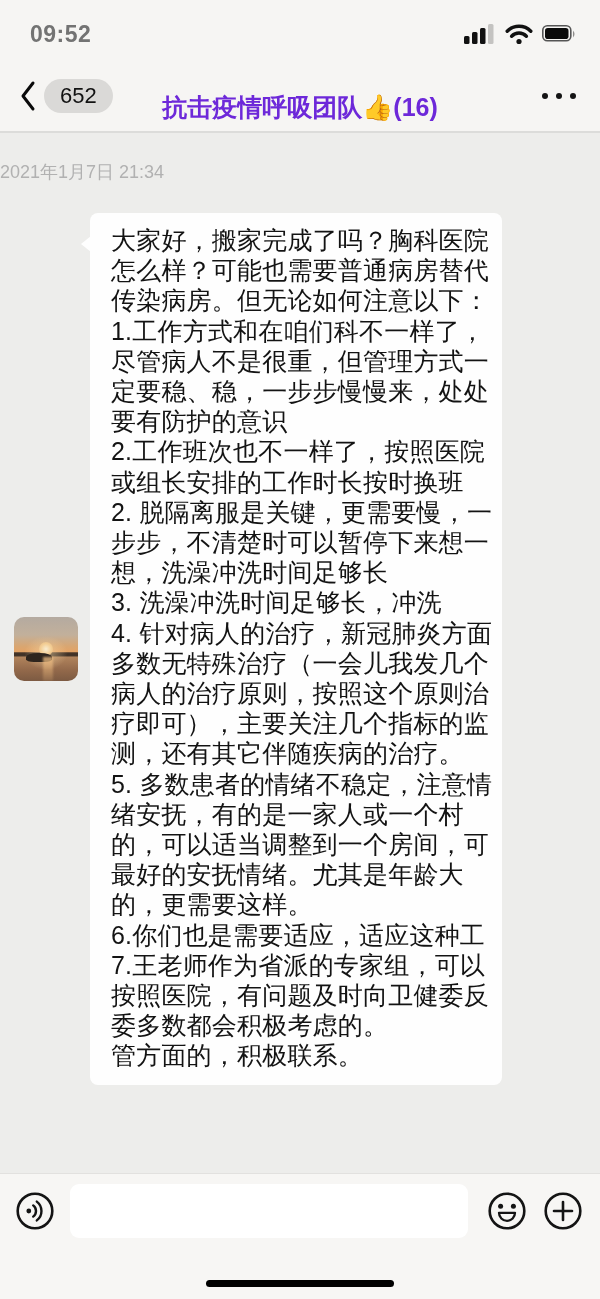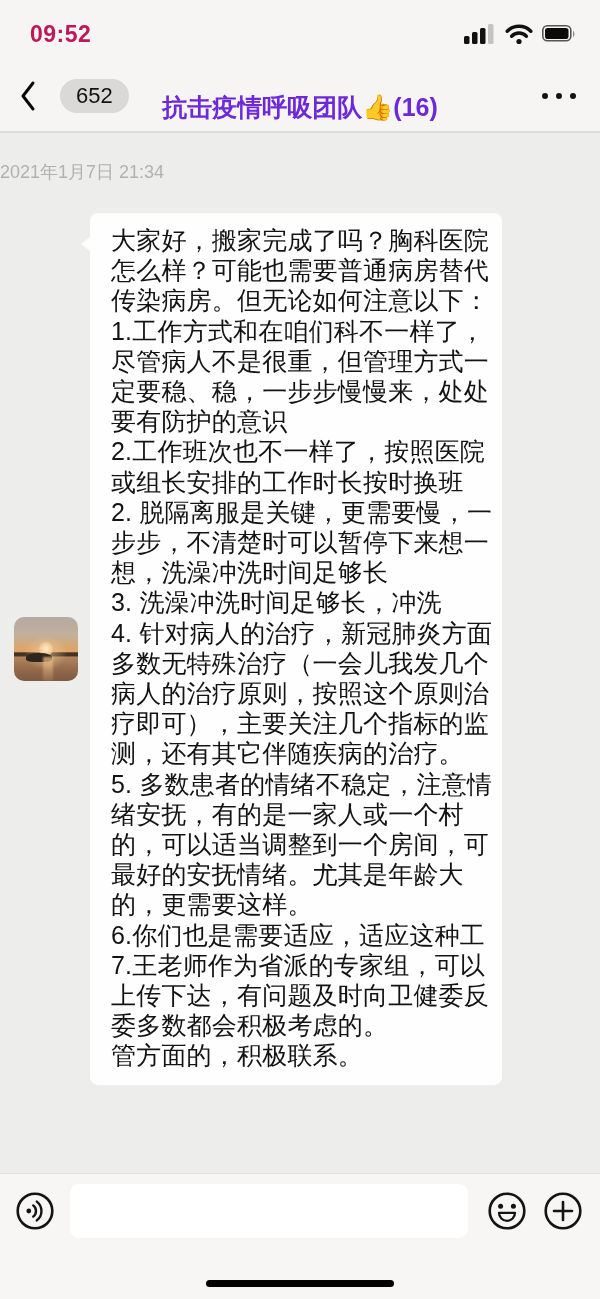--- a/index.html
+++ b/index.html
@@ -3,27 +3,27 @@
 <meta charset="utf-8">
 <style>
   * { margin:0; padding:0; box-sizing:border-box; }
   html,body { width:600px; }
   body { font-family:"Liberation Sans","DejaVu Sans",sans-serif; }
   .phone{ position:relative; width:600px; height:1299px; background:#ededeb; overflow:hidden; }
 
   
   .status-bar{ position:absolute; top:0; left:0; width:600px; height:60px; background:#f6f5f3;
     display:flex; align-items:center; justify-content:space-between; padding:8px 24px 0 30px; }
-  .sb-time{ font-size:23px; font-weight:700; color:#be185d; letter-spacing:.5px; }
+  .sb-time{ font-size:23px; font-weight:700; color:#737373; letter-spacing:.5px; }
   .sb-icons{ display:flex; align-items:center; gap:9px; }
 
   
   .nav-bar{ position:absolute; top:60px; left:0; width:600px; height:73px; background:#f6f5f3;
     border-bottom:2px solid #dcdcda; display:flex; align-items:center; padding:0 20px; }
-  .nav-left{ display:flex; align-items:center; gap:24px; cursor:pointer; }
+  .nav-left{ display:flex; align-items:center; gap:8px; cursor:pointer; }
   .unread-badge{ background:#dad9d7; color:#121212; font-size:22px; line-height:34px; height:34px;
     padding:0 16px; border-radius:17px; }
   .nav-title{ position:absolute; left:0; right:0; text-align:center; font-size:25px; font-weight:600;
     color:#6d28d9; pointer-events:none;margin-top:24px; }
   .nav-more{ margin-left:auto; display:flex; gap:8px; padding:10px 4px; cursor:pointer; }
   .nav-more i{ width:6px; height:6px; border-radius:50%; background:#141414; }
 
   
   .chat{ position:absolute; top:135px; left:0; width:600px; height:1038px; }
   .date-header{ text-align:left; margin-top:25px; font-size:18px; color:#b1b1b1; }
@@ -128,21 +128,21 @@
             <div class="msg-line">病人的治疗原则，按照这个原则治</div>
             <div class="msg-line">疗即可），主要关注几个指标的监</div>
             <div class="msg-line">测，还有其它伴随疾病的治疗。</div>
             <div class="msg-line">5. 多数患者的情绪不稳定，注意情</div>
             <div class="msg-line">绪安抚，有的是一家人或一个村</div>
             <div class="msg-line">的，可以适当调整到一个房间，可</div>
             <div class="msg-line">最好的安抚情绪。尤其是年龄大</div>
             <div class="msg-line">的，更需要这样。</div>
             <div class="msg-line">6.你们也是需要适应，适应这种工</div>
             <div class="msg-line">7.王老师作为省派的专家组，可以</div>
-            <div class="msg-line">上传下达，有问题及时向卫健委反</div>
+            <div class="msg-line">按照医院，有问题及时向卫健委反</div>
             <div class="msg-line">委多数都会积极考虑的。</div>
             <div class="msg-line">管方面的，积极联系。</div>
           </div>
       </div>
     </div>
   </div>
 
   <div class="input-bar">
     <svg class="voice-btn" viewBox="0 0 40 40">
       <circle cx="20" cy="20" r="17.3" fill="none" stroke="#141414" stroke-width="2.6"></circle>

